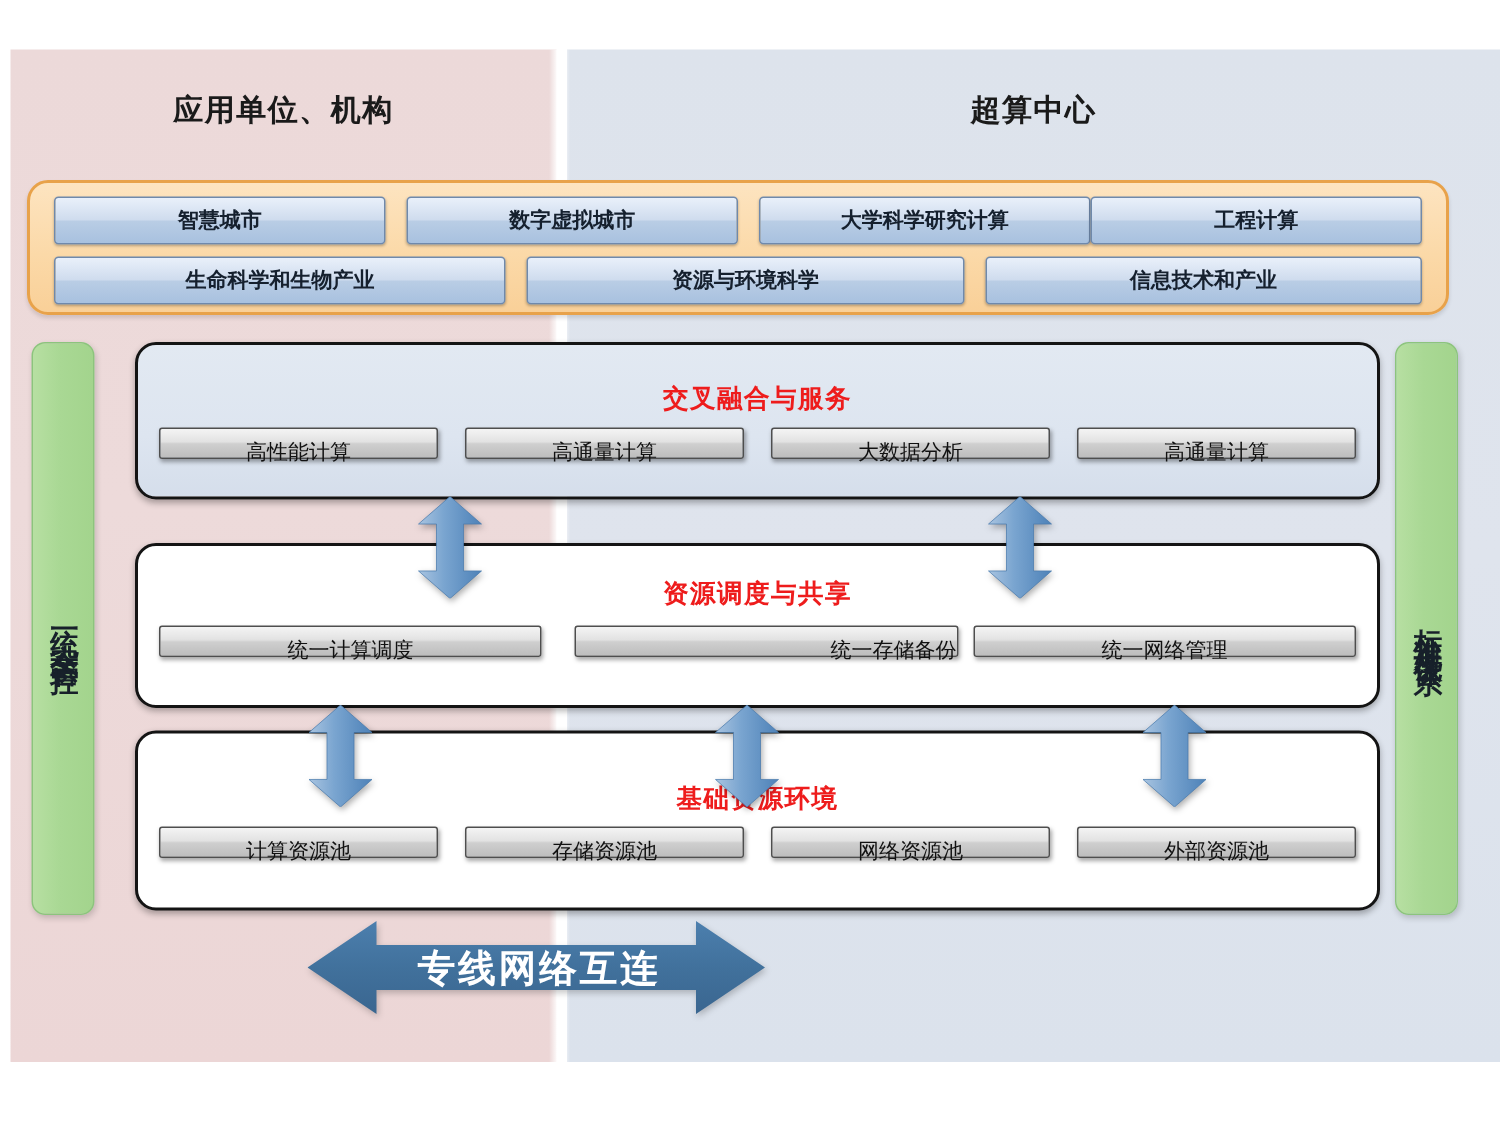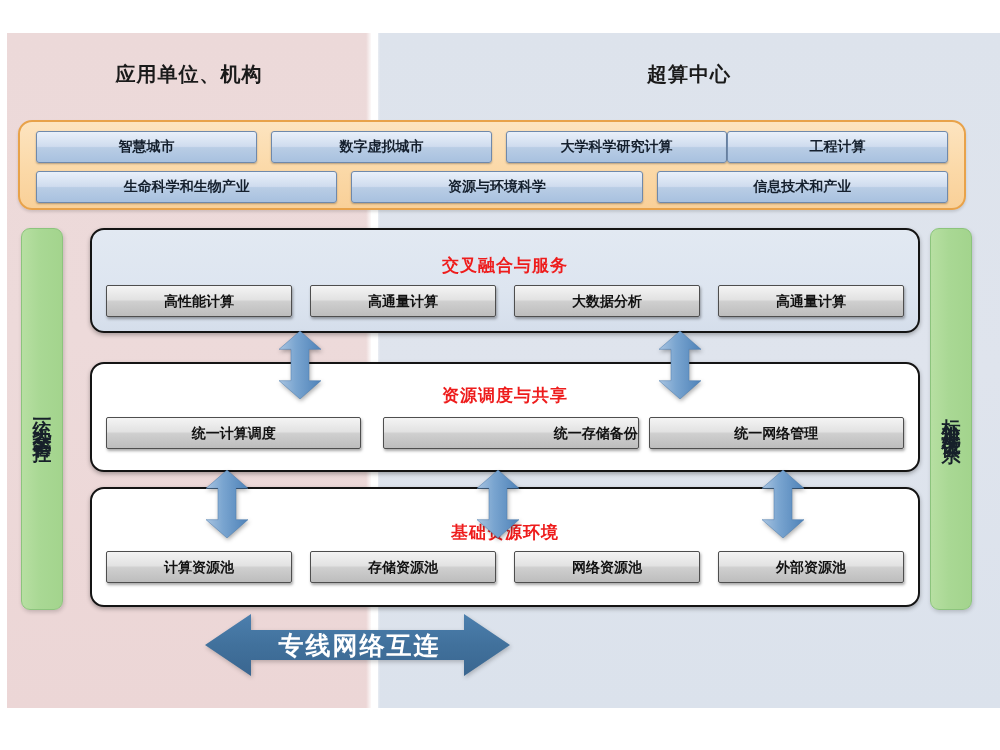--- a/index.html
+++ b/index.html
@@ -87,24 +87,24 @@
   #layer-1 .layer-title{top:24px;}
   #layer-2 .layer-title{top:20px;}
   #layer-3 .layer-title{top:32px;}
 
   .graybox-row{position:absolute;left:0;width:100%;display:flex;box-sizing:border-box;padding:0 14px;}
   #row-1{top:55px;}
   #row-2{top:53px;}
   #row-3{top:62px;}
 
   .graybox{
-    box-sizing:border-box;height:32px;line-height:31px;
+    box-sizing:border-box;height:21px;line-height:31px;
     background:linear-gradient(180deg,#f4f4f4 0%,#e2e2e2 45%,#cfcfcf 52%,#bdbdbd 100%);
     border:1px solid #4e4e4e;border-radius:2px;
-    font-size:14px;font-weight:bold;color:#111111;text-align:center;
+    font-size:14px;font-weight:normal;color:#111111;text-align:center;
     box-shadow:1px 2px 3px rgba(0,0,0,0.35);
   }
 
   
   .vda{position:absolute;width:44px;}
   .vda svg{display:block;width:44px;height:100%;
     filter:drop-shadow(1px 2px 2px rgba(0,0,0,0.32));}
 
   
   #net-arrow{

